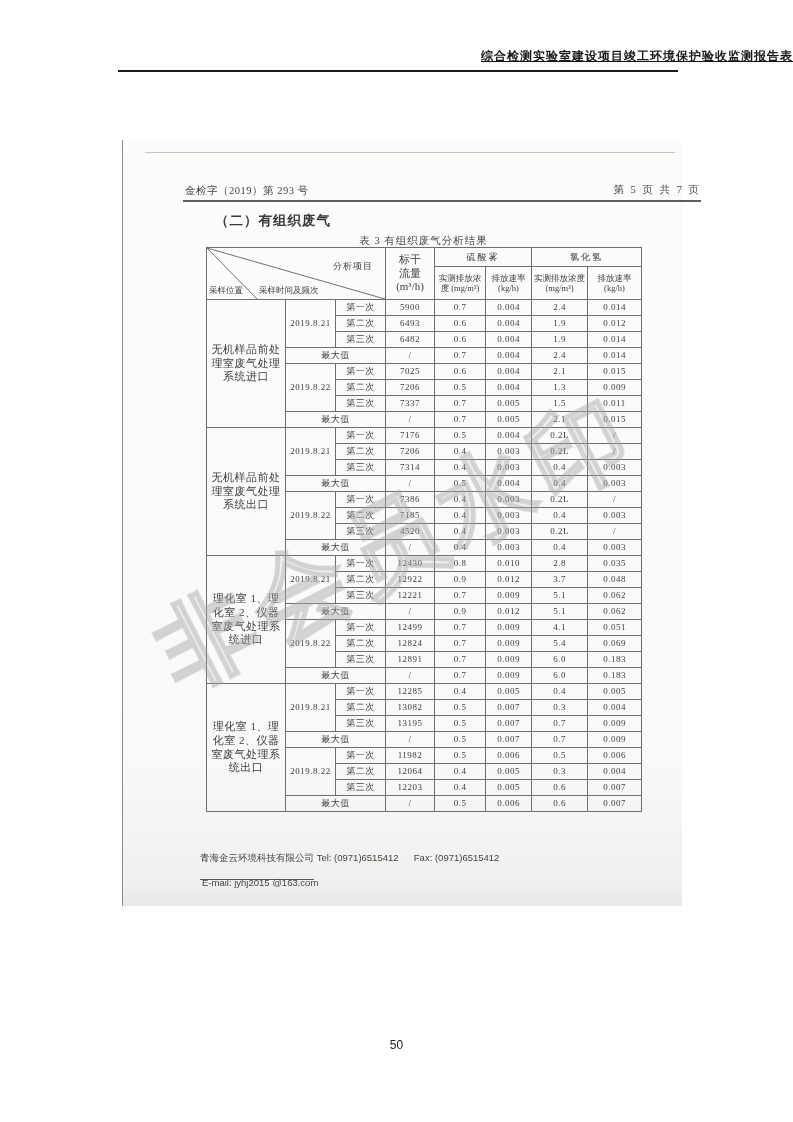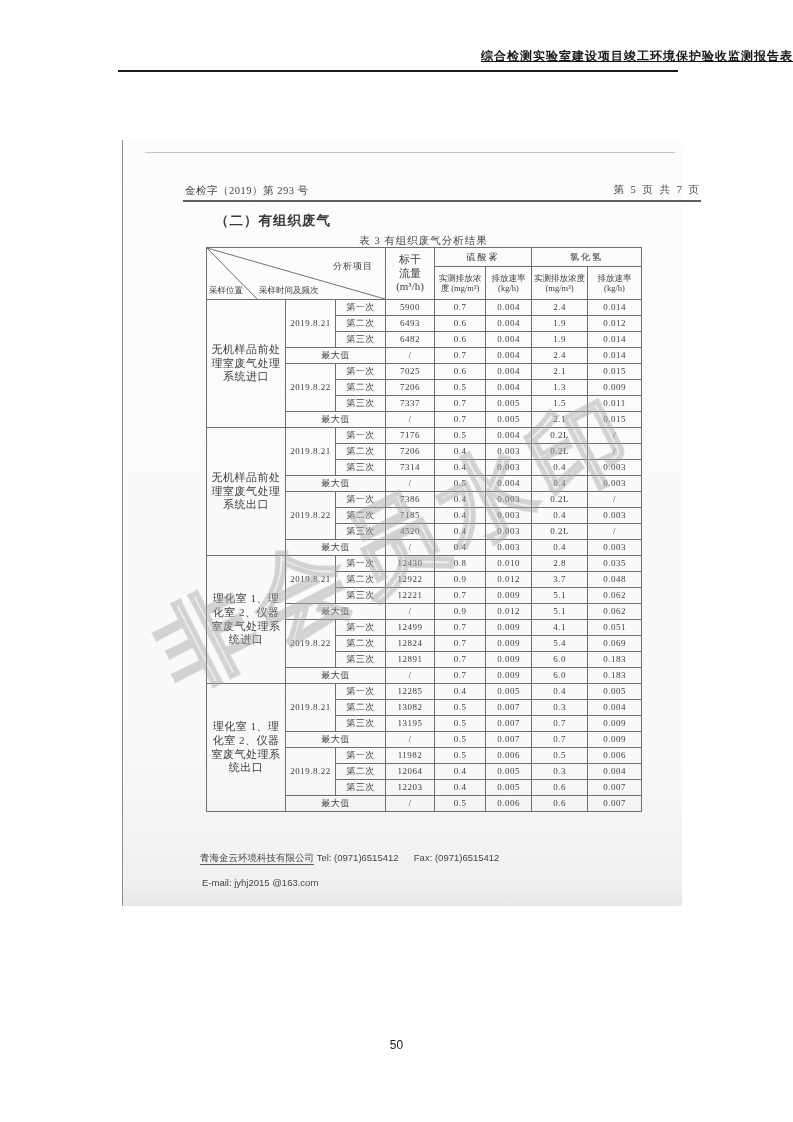--- a/index.html
+++ b/index.html
@@ -70,21 +70,21 @@
     color:rgba(175,175,173,0.16);
     -webkit-text-stroke:2px rgba(165,165,163,0.38);
     transform:rotate(-27deg); transform-origin:center center;
     pointer-events:none; z-index:3;
   }
   
   .scan-footer {
     position:absolute; top:712px; left:77px; width:470px;
     font-family:"Liberation Sans", sans-serif; font-size:9.5px; color:#454543;
   }
-  .scan-footer .company { border-bottom:1px solid #5d5d5b; padding-bottom:1px;margin-top:8px; }
+  .scan-footer .company { border-bottom:1px solid #5d5d5b; padding-bottom:16px;margin-top:8px; }
   .scan-footer .sep { display:inline-block; width:10px; }
   .scan-footer .email-line { margin-top:12px; margin-left:2px; }
   
   .page-number {
     position:absolute; top:1038px; left:0; width:100%;
     text-align:center; font-size:12px; color:#222;
   }
 </style>
 </head>
 <body>

